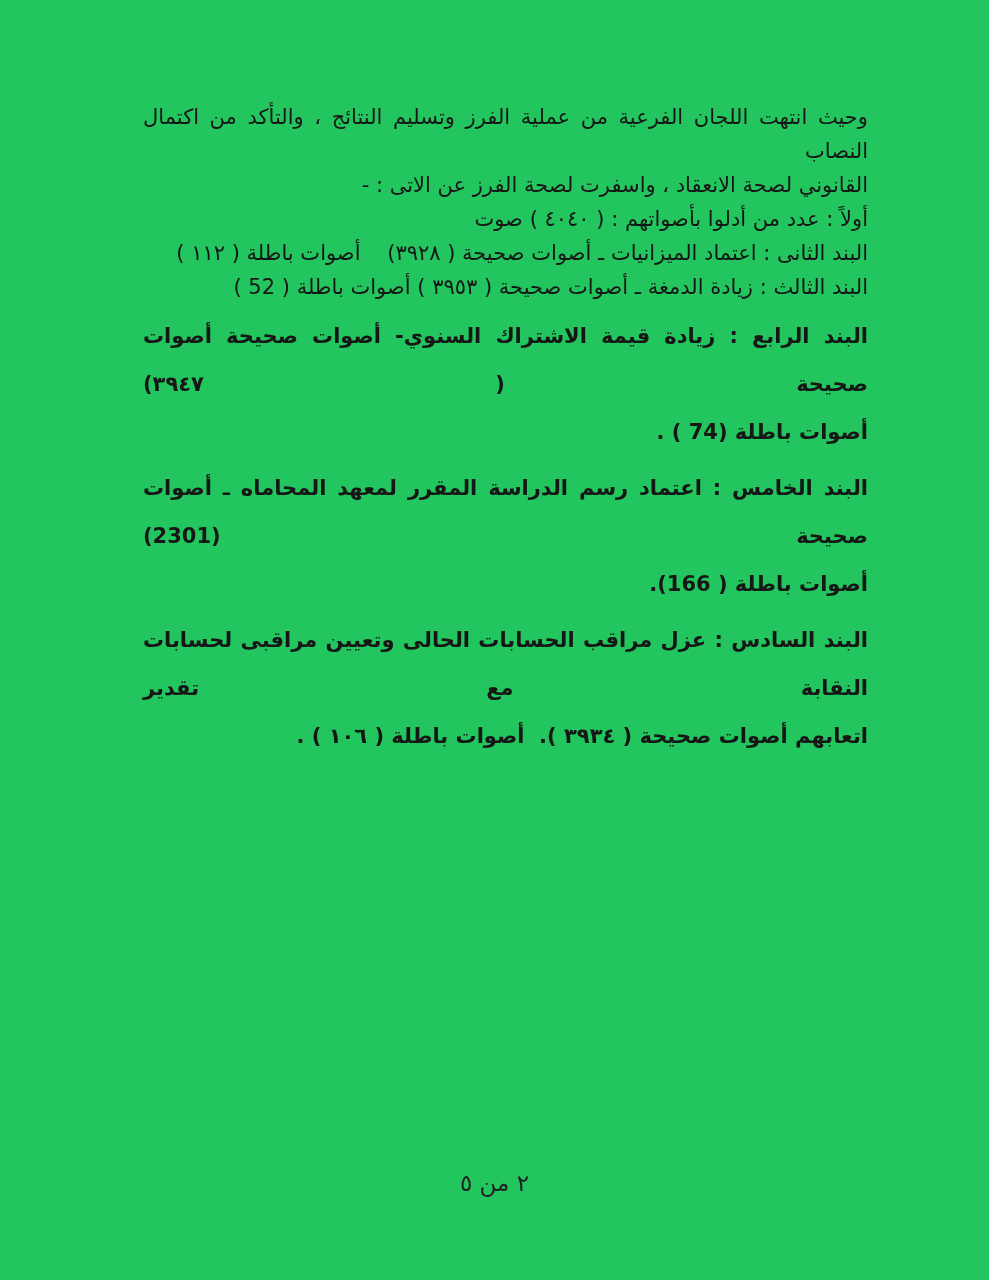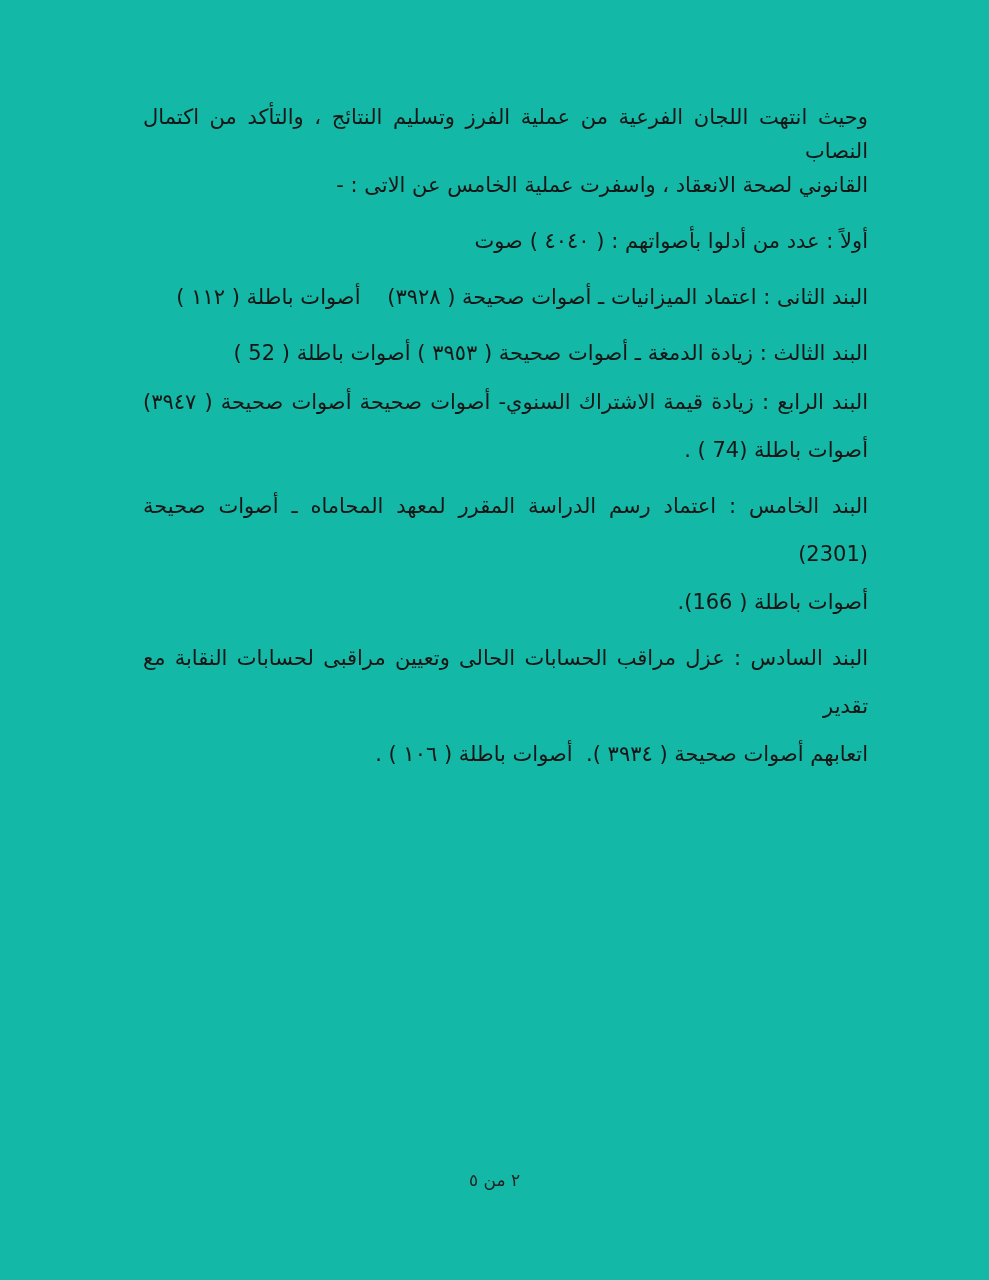--- a/index.html
+++ b/index.html
@@ -4,21 +4,21 @@
 <style>
   html, body {
     margin: 0;
     padding: 0;
     background: #ffffff;
   }
   .page {
     position: relative;
     width: 989px;
     height: 1280px;
-    background: #14b8a6;
+    background: #22c55e;
     overflow: hidden;
     font-family: "DejaVu Sans", sans-serif;
     color: #161616;
   }
   .content {
     position: absolute;
     top: 100px;
     right: 121px;
     left: 143px;
     direction: rtl;
@@ -28,42 +28,42 @@
   }
   .para { margin: 0; }
   .line {
     line-height: 34px;
     white-space: pre-wrap;
   }
   .line.justify {
     text-align: justify;
     text-align-last: justify;
   }
-  .item { margin-top: 22px; }
+  .item { }
   .item.tall { margin-top: 8px; }
-  .item.tall .line { line-height: 48px; }
+  .item.tall .line { line-height: 48px; font-weight: bold; }
   .footer {
     position: absolute;
     top: 1170px;
     left: 0;
     right: 0;
     text-align: center;
     direction: rtl;
-    font-size: 17px;
+    font-size: 23px;
     color: #222222;
   }
 </style>
 </head>
 <body>
 
 <div class="page">
   <div class="content" id="document-body">
       <div class="para intro">
         <div class="line justify">وحيث انتهت اللجان الفرعية من عملية الفرز وتسليم النتائج ، والتأكد من اكتمال النصاب</div>
-        <div class="line">القانوني لصحة الانعقاد ، واسفرت عملية الخامس عن الاتى : -</div>
+        <div class="line">القانوني لصحة الانعقاد ، واسفرت لصحة الفرز عن الاتى : -</div>
       </div>
       <div class="para item">
         <div class="line">أولاً : عدد من أدلوا بأصواتهم : ( ٤٠٤٠ ) صوت</div>
       </div>
       <div class="para item">
         <div class="line">البند الثانى : اعتماد الميزانيات ـ أصوات صحيحة ( ٣٩٢٨)&nbsp;&nbsp;&nbsp; أصوات باطلة ( ١١٢ )</div>
       </div>
       <div class="para item">
         <div class="line">البند الثالث : زيادة الدمغة ـ أصوات صحيحة ( ٣٩٥٣ ) أصوات باطلة ( 52 )</div>
       </div>

